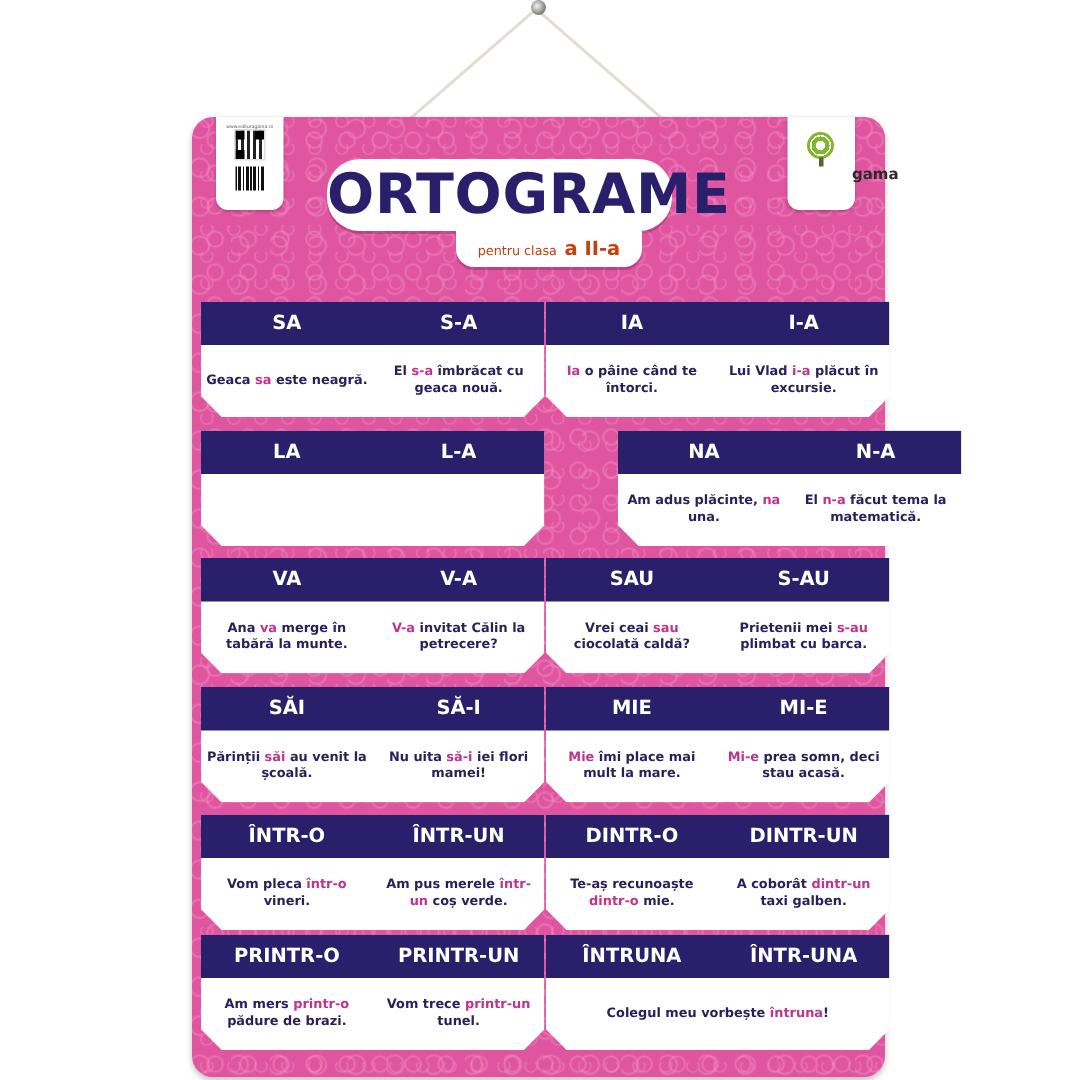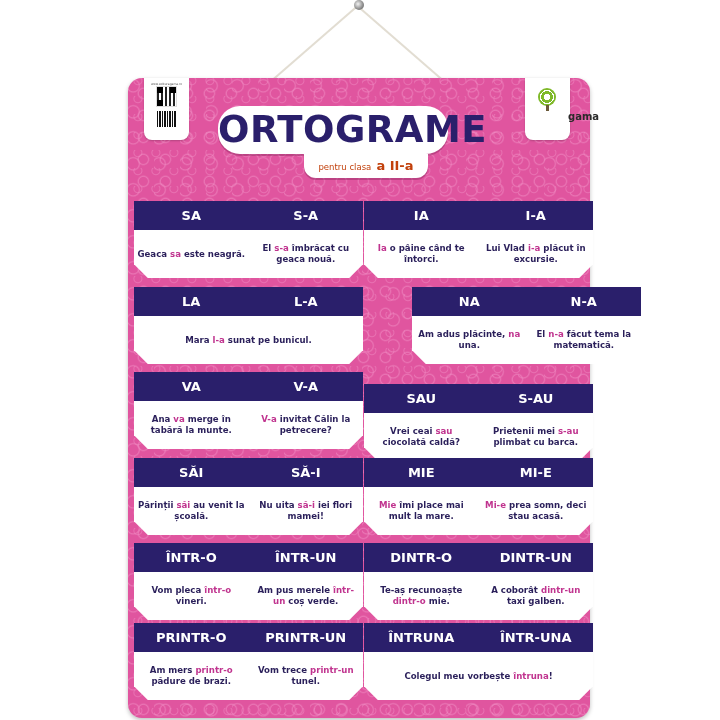--- a/index.html
+++ b/index.html
@@ -139,21 +139,20 @@
           <div class="ex"><span></span><span class="hl">Ia</span><span> o pâine când te întorci.</span></div>
           <div class="ex"><span>Lui Vlad </span><span class="hl">i-a</span><span> plăcut în excursie.</span></div>
         </div>
       </div>
       <div class="card" style="left: 6px; top: 209px;">
         <div class="card-head">
           <span>LA</span>
           <span>L-A</span>
         </div>
         <div class="card-body">
-          <div class="ex"><span>Mara </span><span class="hl">l-a</span><span> sunat pe bunicul.</span></div>
         </div>
       </div>
       <div class="card" style="left: 236px; top: 209px; margin-left: 48px;">
         <div class="card-head">
           <span>NA</span>
           <span>N-A</span>
         </div>
         <div class="card-body">
           <div class="ex"><span>Am adus plăcinte, </span><span class="hl">na</span><span> una.</span></div>
           <div class="ex"><span>El </span><span class="hl">n-a</span><span> făcut tema la matematică.</span></div>
@@ -162,21 +161,21 @@
       <div class="card" style="left: 6px; top: 294px;">
         <div class="card-head">
           <span>VA</span>
           <span>V-A</span>
         </div>
         <div class="card-body">
           <div class="ex"><span>Ana </span><span class="hl">va</span><span> merge în tabără la munte.</span></div>
           <div class="ex"><span></span><span class="hl">V-a</span><span> invitat Călin la petrecere?</span></div>
         </div>
       </div>
-      <div class="card" style="left: 236px; top: 294px; margin-top: 12px;">
+      <div class="card" style="left: 236px; top: 294px;">
         <div class="card-head">
           <span>SAU</span>
           <span>S-AU</span>
         </div>
         <div class="card-body">
           <div class="ex"><span>Vrei ceai </span><span class="hl">sau</span><span> ciocolată caldă?</span></div>
           <div class="ex"><span>Prietenii mei </span><span class="hl">s-au</span><span> plimbat cu barca.</span></div>
         </div>
       </div>
       <div class="card" style="left: 6px; top: 380px;">

